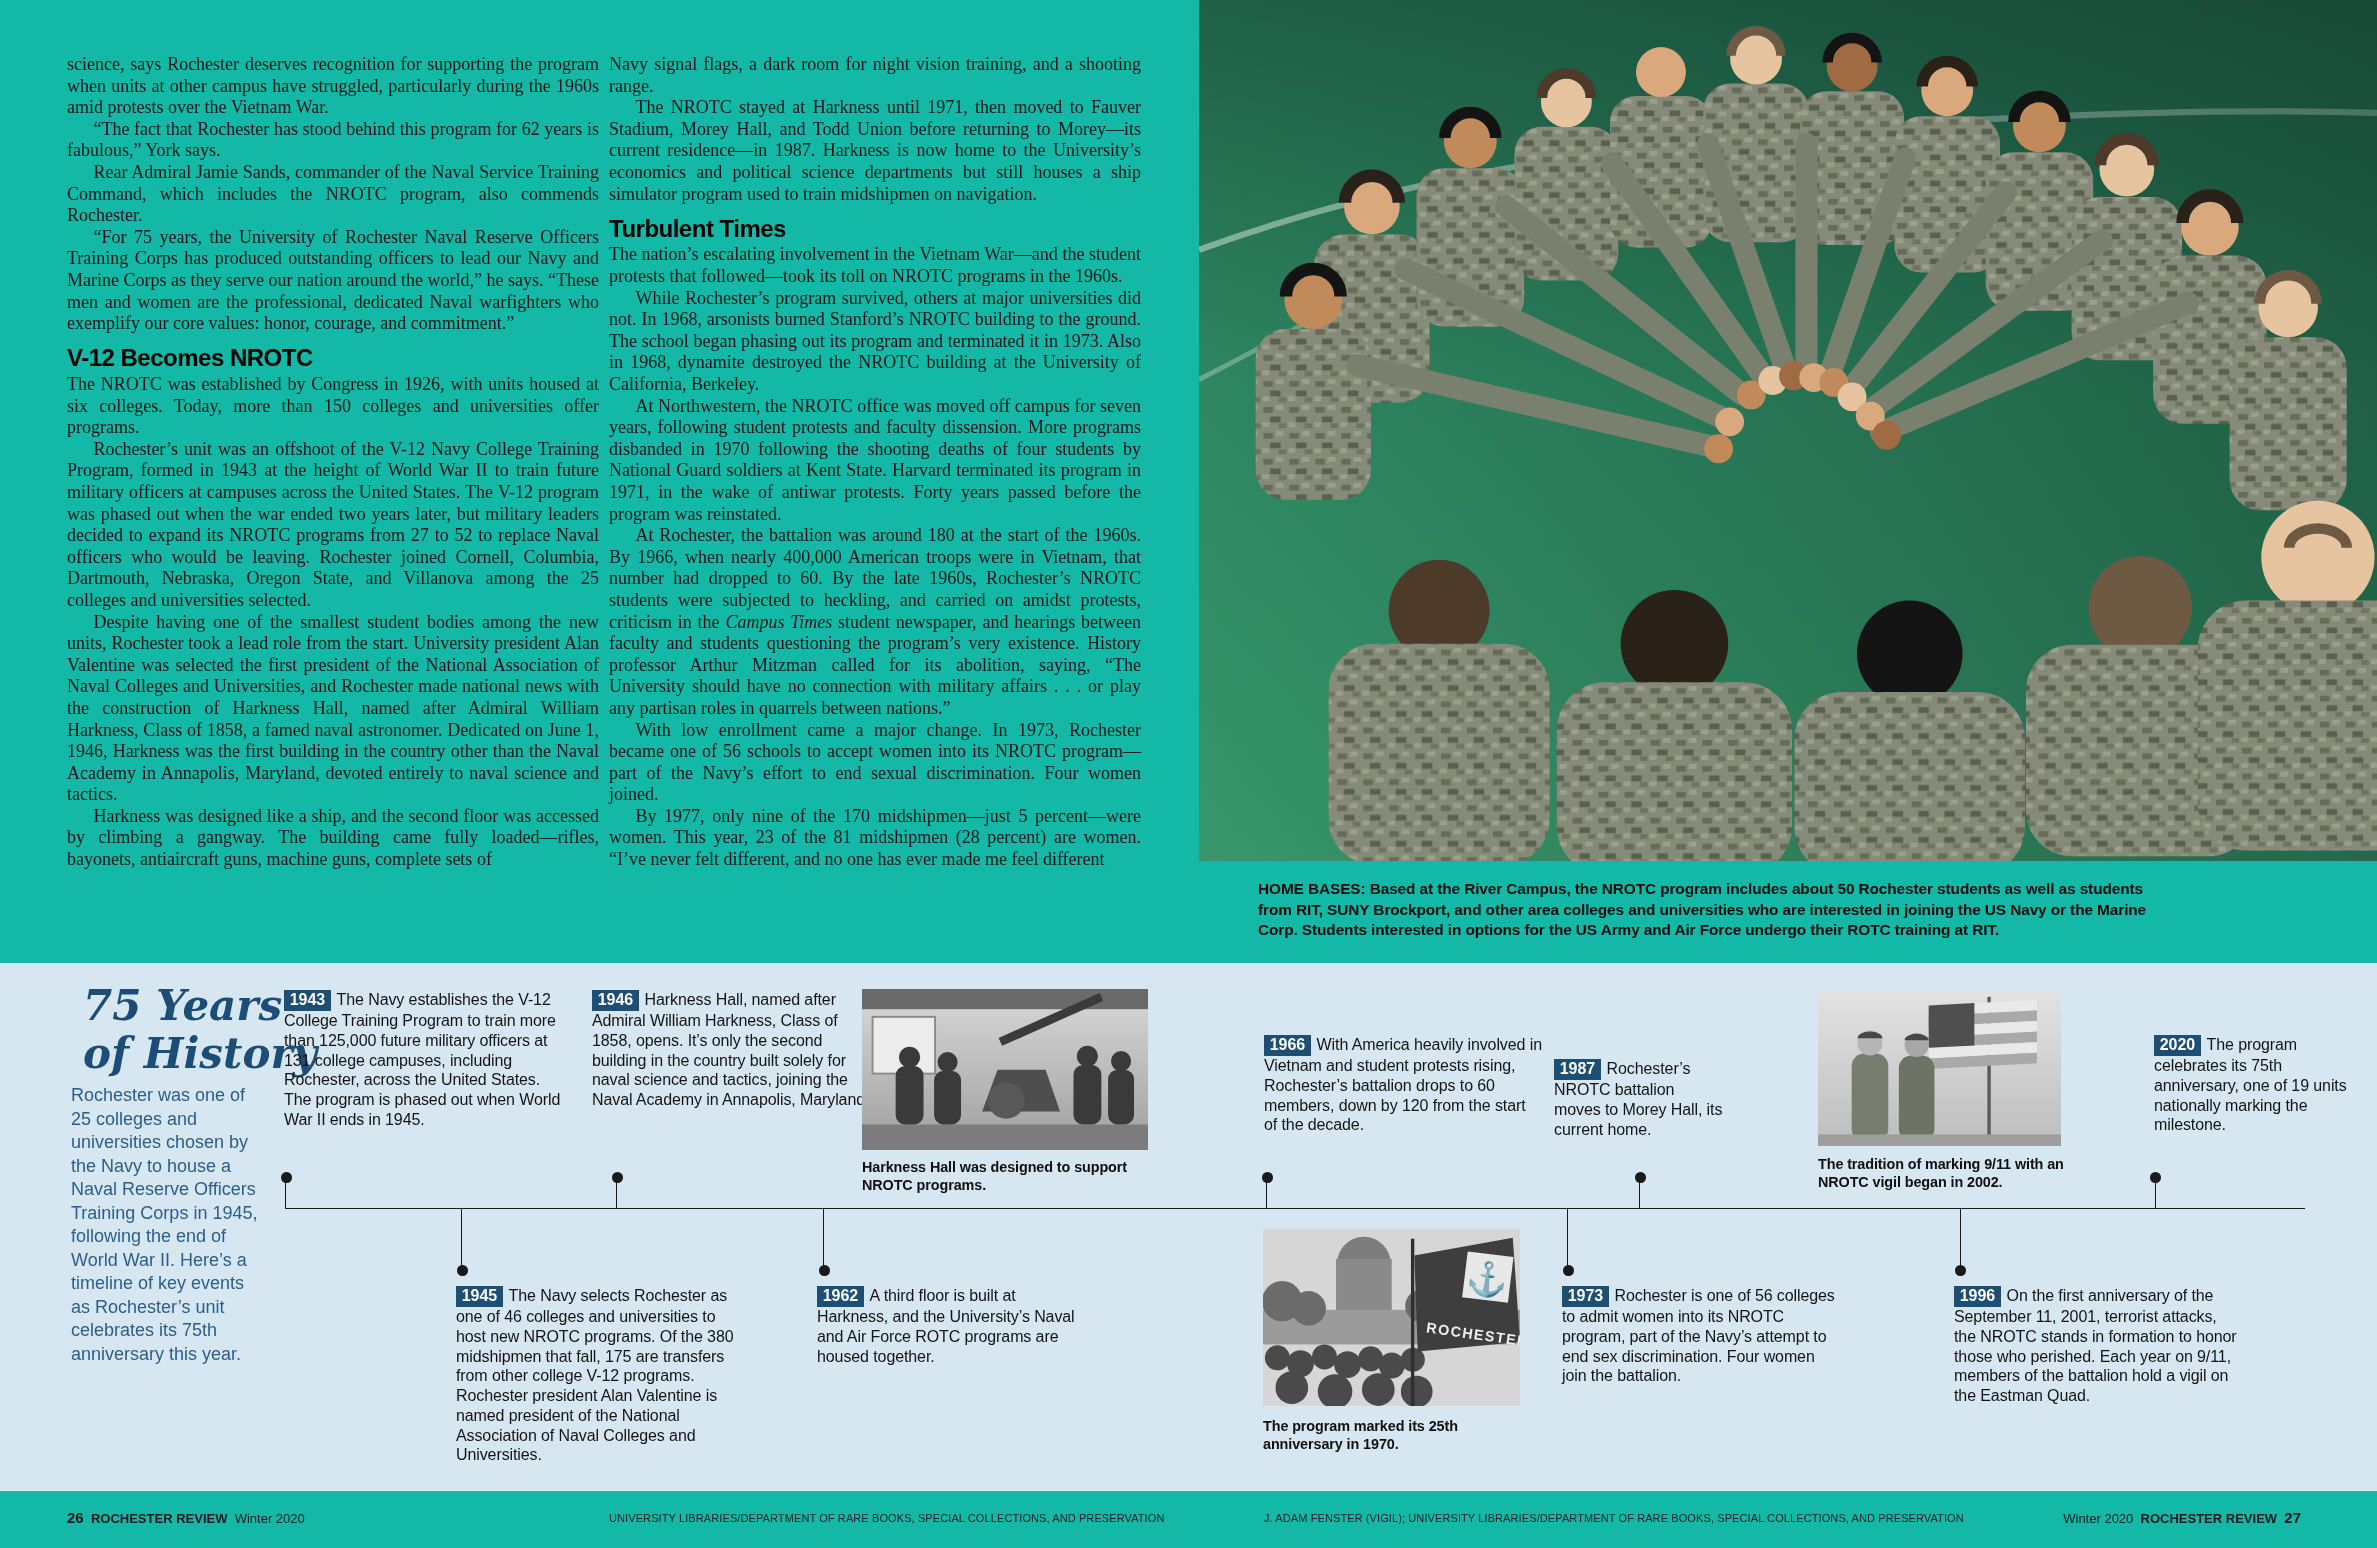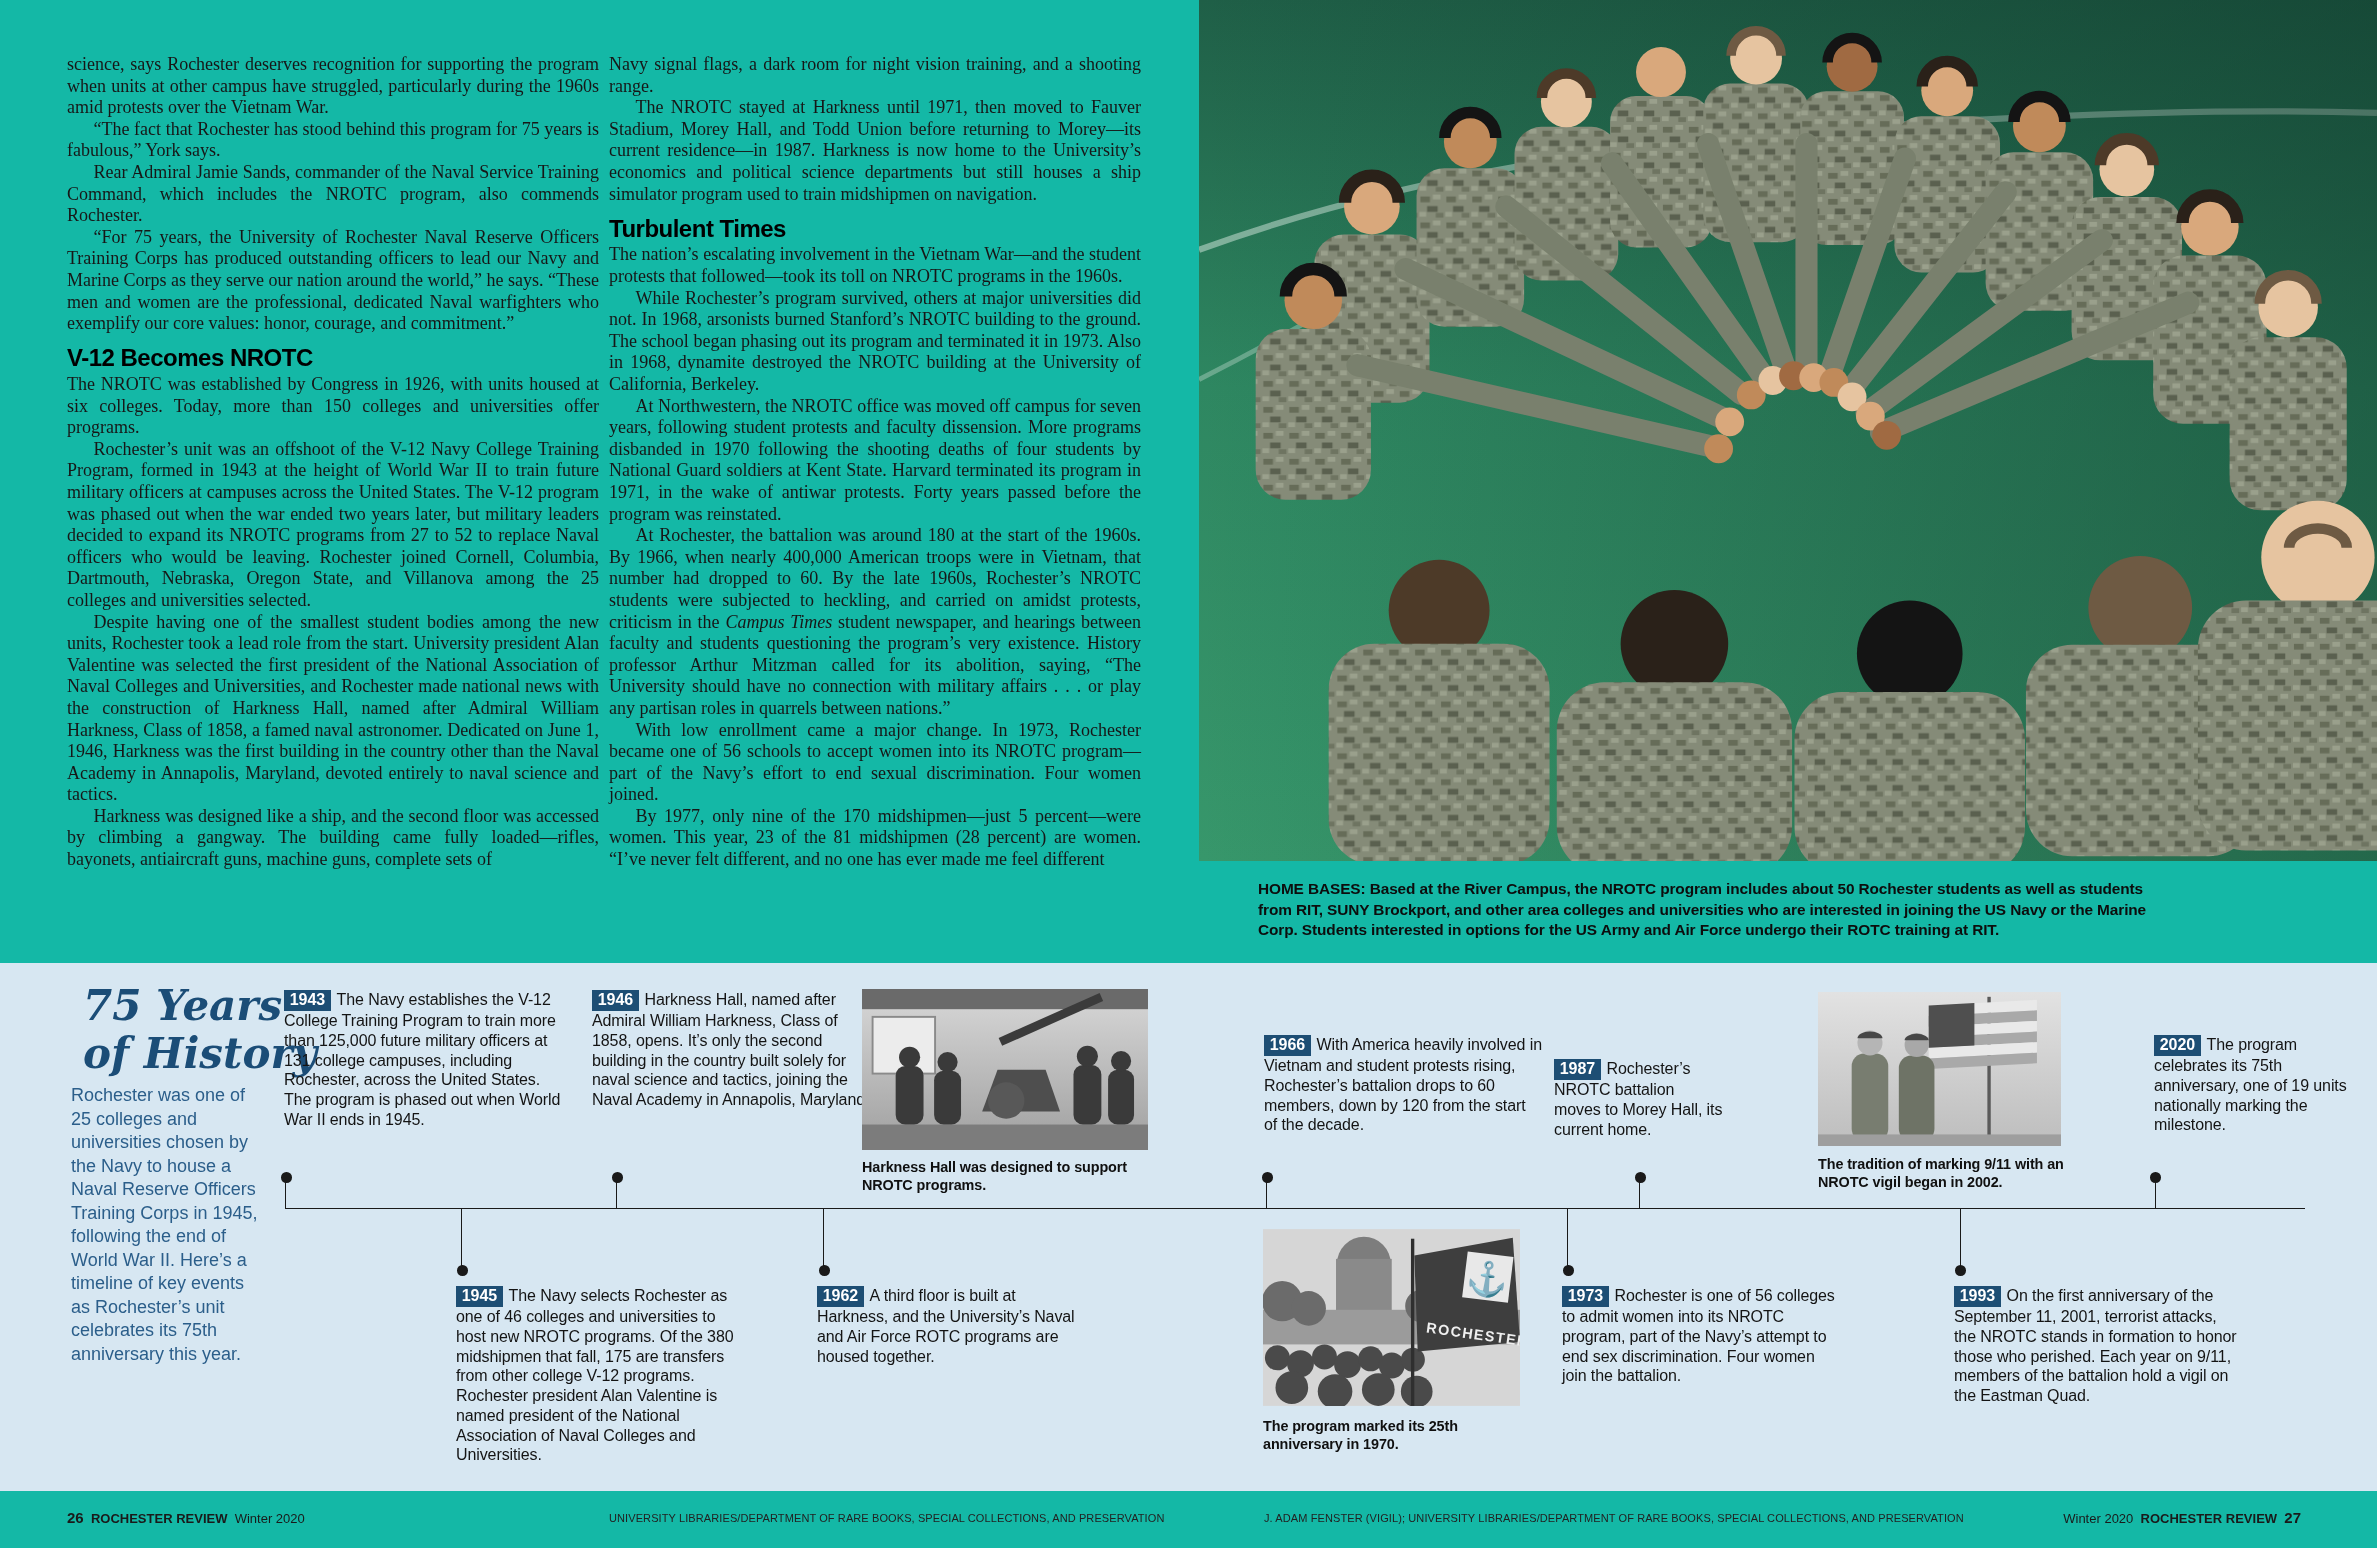--- a/index.html
+++ b/index.html
@@ -41,21 +41,21 @@
   .credit{position:absolute;top:1512px;font-family:"Liberation Sans",sans-serif;
         font-size:11px;letter-spacing:0.1px;color:#222;white-space:nowrap;}
 </style>
 </head>
 <body>
 
 <div class="page">
 
   <div class="col" id="col1" style="left:67px;">
     <p>science, says Rochester deserves recognition for supporting the program when units at other campus have struggled, particularly during the 1960s amid protests over the Vietnam War.</p>
-    <p class="ind">“The fact that Rochester has stood behind this program for 75 years is fabulous,” York says.</p>
+    <p class="ind">“The fact that Rochester has stood behind this program for 62 years is fabulous,” York says.</p>
     <p class="ind">Rear Admiral Jamie Sands, commander of the Naval Service Training Command, which includes the NROTC program, also commends Rochester.</p>
     <p class="ind">“For 75 years, the University of Rochester Naval Reserve Officers Training Corps has produced outstanding officers to lead our Navy and Marine Corps as they serve our nation around the world,” he says. “These men and women are the professional, dedicated Naval warfighters who exemplify our core values: honor, courage, and commitment.”</p>
     <div class="subhead">V-12 Becomes NROTC</div>
     <p>The NROTC was established by Congress in 1926, with units housed at six colleges. Today, more than 150 colleges and universities offer programs.</p>
     <p class="ind">Rochester’s unit was an offshoot of the V-12 Navy College Training Program, formed in 1943 at the height of World War II to train future military officers at campuses across the United States. The V-12 program was phased out when the war ended two years later, but military leaders decided to expand its NROTC programs from 27 to 52 to replace Naval officers who would be leaving. Rochester joined Cornell, Columbia, Dartmouth, Nebraska, Oregon State, and Villanova among the 25 colleges and universities selected.</p>
     <p class="ind">Despite having one of the smallest student bodies among the new units, Rochester took a lead role from the start. University president Alan Valentine was selected the first president of the National Association of Naval Colleges and Universities, and Rochester made national news with the construction of Harkness Hall, named after Admiral William Harkness, Class of 1858, a famed naval astronomer. Dedicated on June 1, 1946, Harkness was the first building in the country other than the Naval Academy in Annapolis, Maryland, devoted entirely to naval science and tactics.</p>
     <p class="ind">Harkness was designed like a ship, and the second floor was accessed by climbing a gangway. The building came fully loaded—rifles, bayonets, antiaircraft guns, machine guns, complete sets of</p>
   </div>
 
   <div class="col" id="col2" style="left:609px;">
@@ -258,21 +258,21 @@
     <div class="event" style="left:456px;top:323px;width:282px;">
       <span class="badge">1945</span><span>The Navy selects Rochester as one of 46 colleges and universities to host new NROTC programs. Of the 380 midshipmen that fall, 175 are transfers from other college V-12 programs. Rochester president Alan Valentine is named president of the National Association of Naval Colleges and Universities.</span>
     </div>
     <div class="event" style="left:817px;top:323px;width:269px;">
       <span class="badge">1962</span><span>A third floor is built at Harkness, and the University’s Naval and Air Force ROTC programs are housed together.</span>
     </div>
     <div class="event" style="left:1562px;top:323px;width:274px;">
       <span class="badge">1973</span><span>Rochester is one of 56 colleges to admit women into its NROTC program, part of the Navy’s attempt to end sex discrimination. Four women join the battalion.</span>
     </div>
     <div class="event" style="left:1954px;top:323px;width:283px;">
-      <span class="badge">1993</span><span>On the first anniversary of the September 11, 2001, terrorist attacks, the NROTC stands in formation to honor those who perished. Each year on 9/11, members of the battalion hold a vigil on the Eastman Quad.</span>
+      <span class="badge">1996</span><span>On the first anniversary of the September 11, 2001, terrorist attacks, the NROTC stands in formation to honor those who perished. Each year on 9/11, members of the battalion hold a vigil on the Eastman Quad.</span>
     </div>
 
     <svg class="tl-photo" style="left:862px;top:26.4px;" width="286" height="161" viewBox="0 0 595 335">
       <defs>
           <linearGradient id="bw1" x1="0" y1="0" x2="0" y2="1">
         <stop offset="0" stop-color="#d8d8d8"></stop>
             <stop offset="1" stop-color="#9f9f9f"></stop>
           </linearGradient>
         </defs>
       <rect width="595" height="335" fill="url(#bw1)"></rect>

